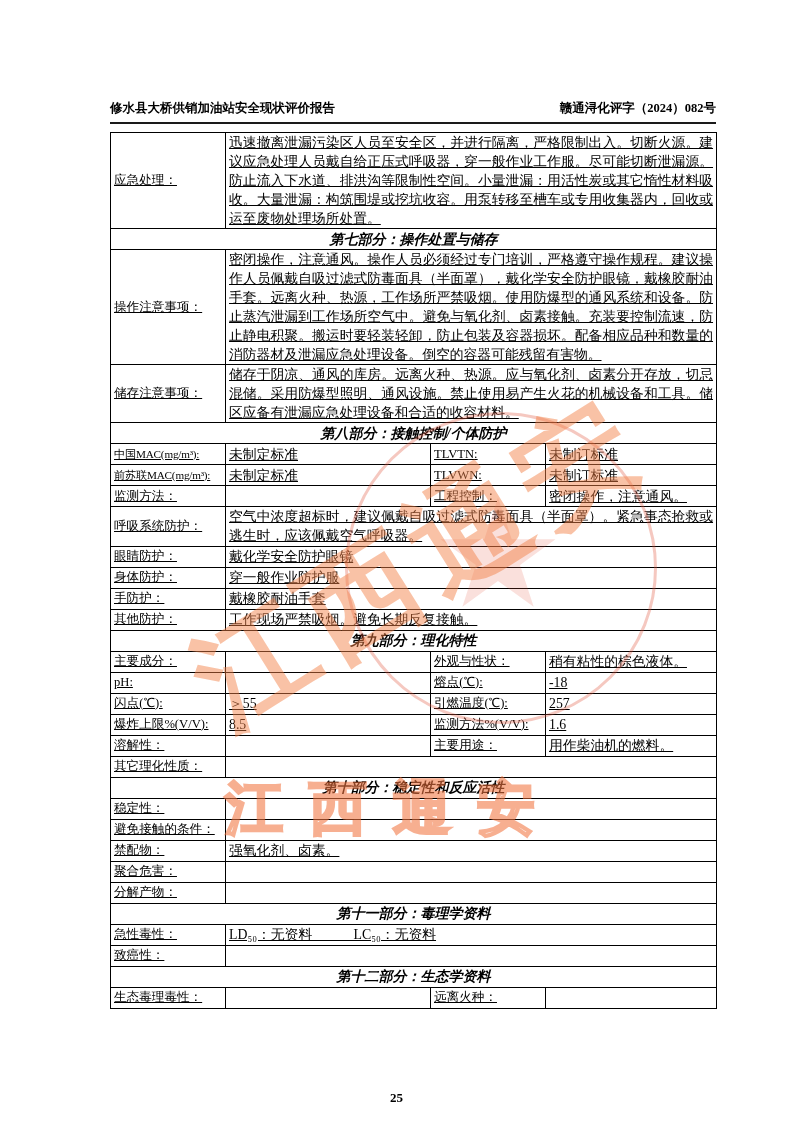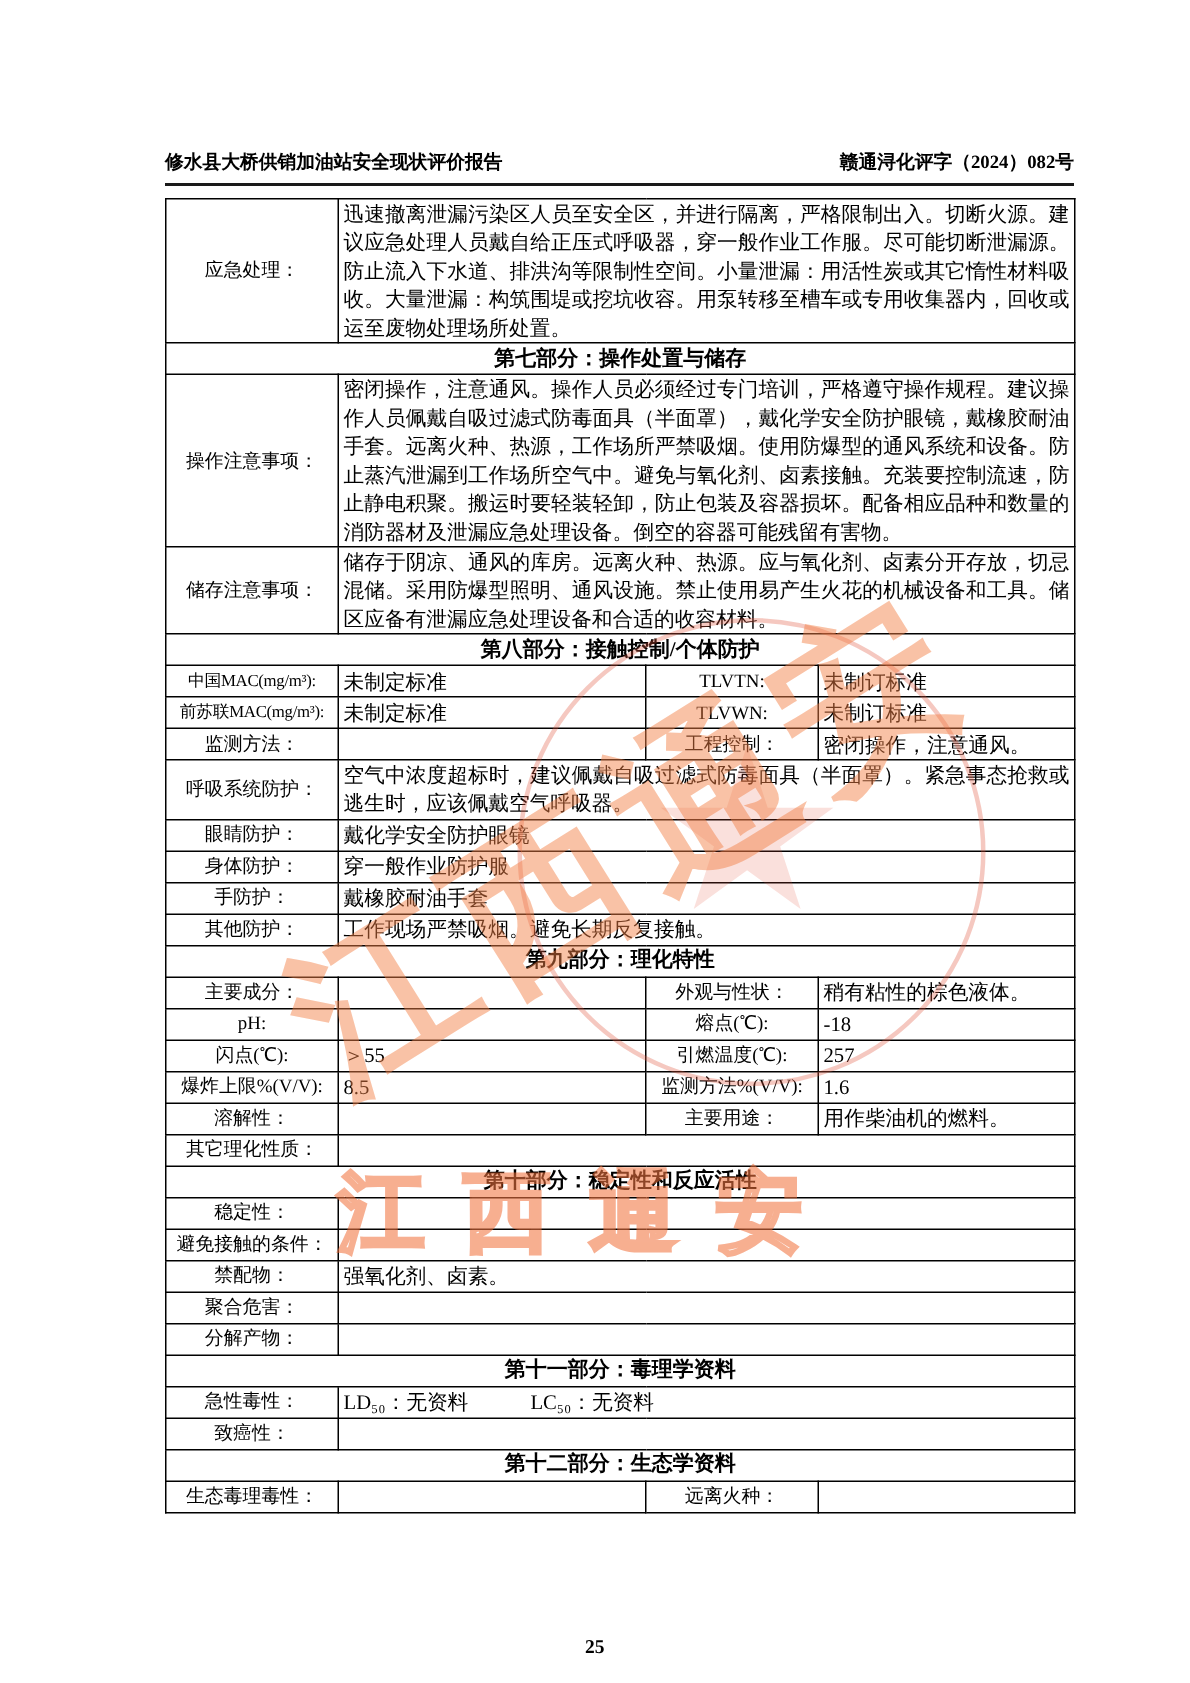--- a/index.html
+++ b/index.html
@@ -12,24 +12,24 @@
     display:flex; justify-content:space-between; align-items:flex-end;
     font-size:12.5px; font-weight:bold; padding-bottom:5px;
     border-bottom:2px solid #1a1a1a;
   }
   table.msds {
     width:100%; border-collapse:collapse; table-layout:fixed;
     margin-top:8px; font-size:13.8px;
   }
   table.msds td { border:1px solid #000; padding:0 3px; vertical-align:middle; line-height:1.38; word-break:break-all; }
   table.msds tr { height:21px; }
-  td.lbl { text-align:center; font-size:12.6px; padding-right:2px; }
+  td.lbl { text-align:left; font-size:12.6px; padding-right:2px;text-decoration:underline; }
   td.lbl.sm { font-size:11.2px; letter-spacing:-0.2px; }
-  td.val { text-align:justify; }
-  td.section { text-align:center; font-weight:bold; font-size:14px; padding:2px 0; }
+  td.val { text-align:justify;text-decoration:underline; }
+  td.section { text-align:center; font-weight:bold; font-size:14px; padding:2px 0;font-style:italic; }
   .page-number { position:absolute; left:0; right:0; bottom:60px; text-align:center; font-size:13px;font-weight:bold; }
 
   
   .watermark-layer { position:absolute; inset:0; pointer-events:none; z-index:10; }
   .wm-circle {
     position:absolute; left:345px; top:368px; width:306px; height:306px;
     border:3px solid rgba(225,85,60,0.32); border-radius:50%;
   }
   .wm-star {
     position:absolute; left:408px; top:420px; width:180px; height:180px;

